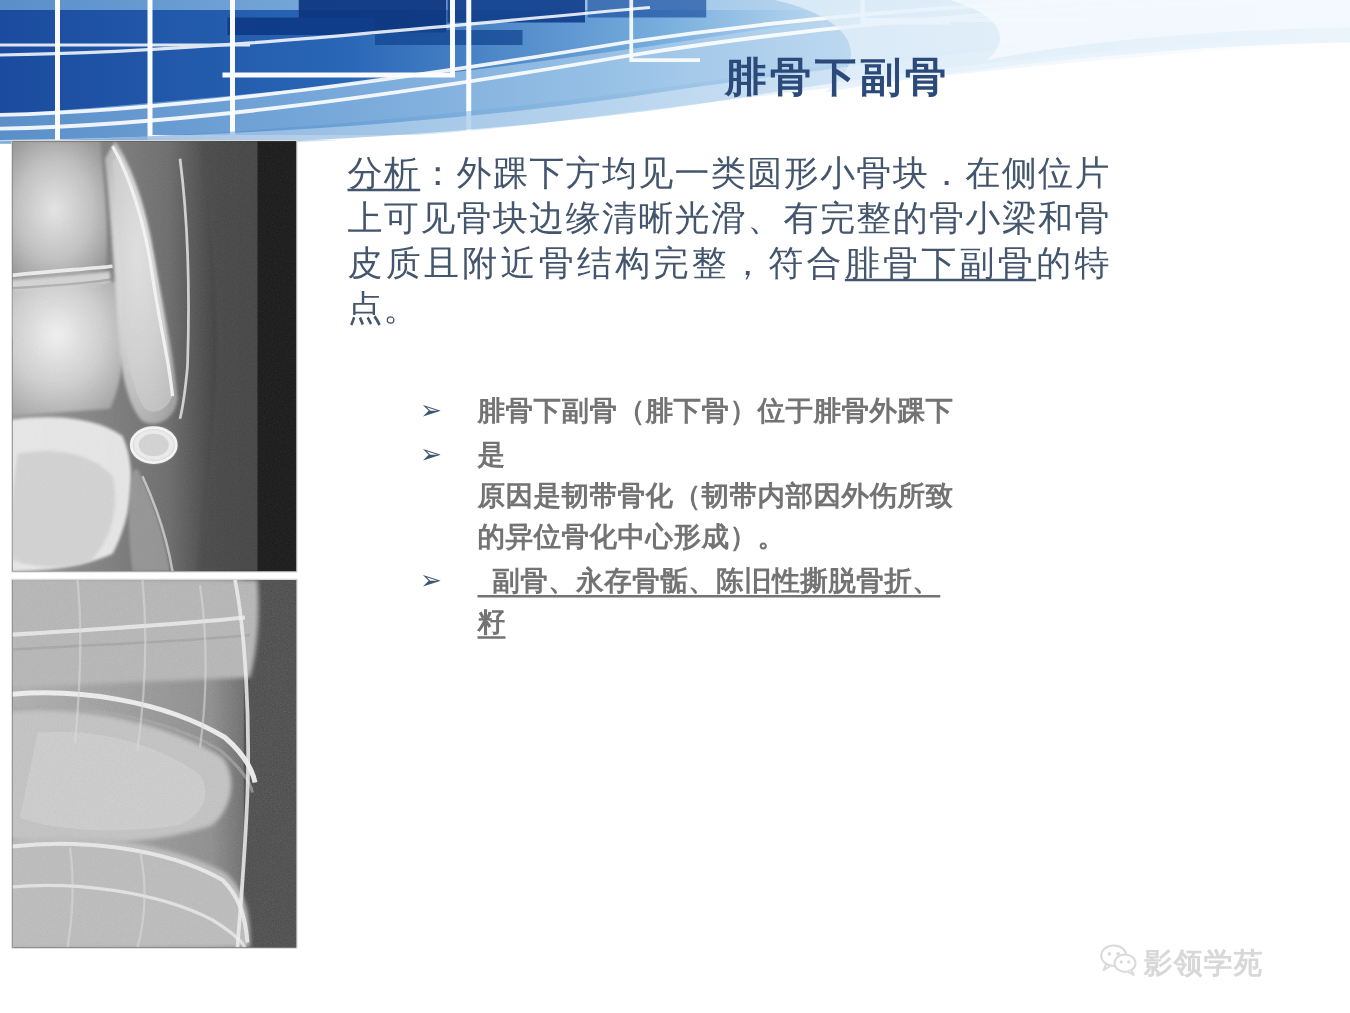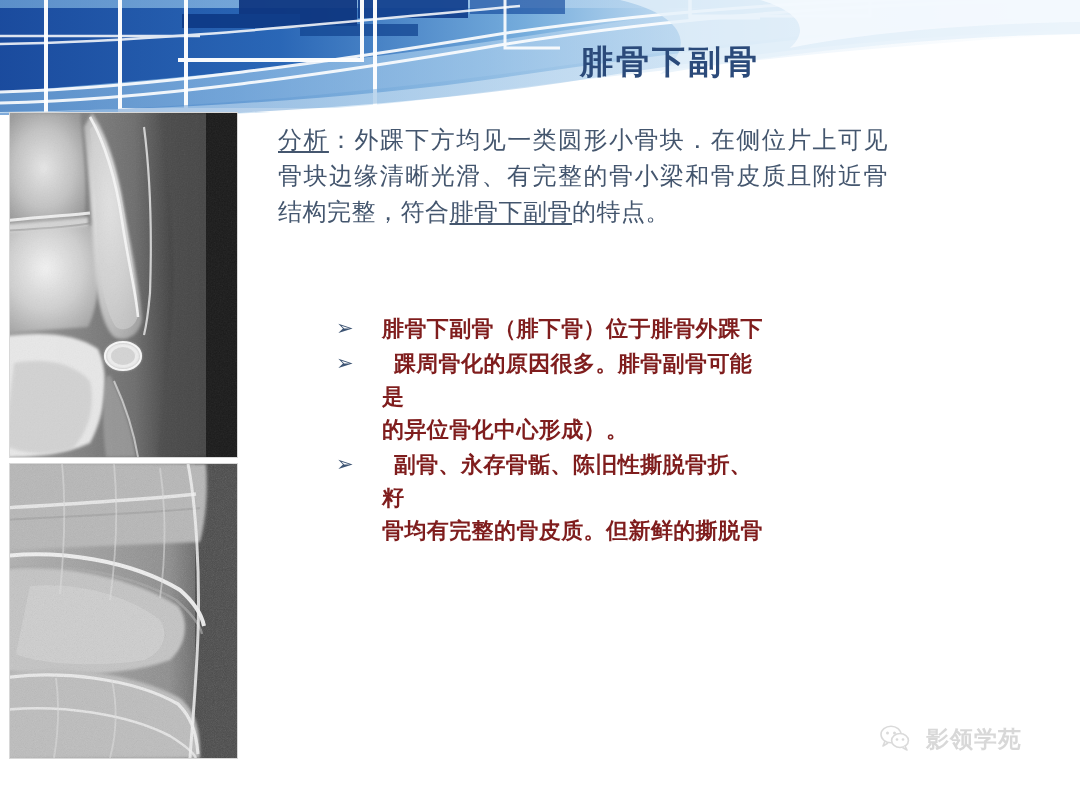--- a/index.html
+++ b/index.html
@@ -61,21 +61,21 @@
     height: 294px;
   }
   .xray svg { display:block; width:100%; height:100%; }
 
   
   #analysis-paragraph {
     position: absolute;
     left: 278px;
     top: 122px;
     width: 610px;
-    font-size: 24px;
+    font-size: 28px;
     line-height: 36px;
     color: #44566e;
     text-align: justify;
     text-justify: inter-ideograph;
     letter-spacing: 0.5px;
   }
   .ul { text-decoration: underline; text-underline-offset: 3px; }
 
   #bullet-list {
     position: absolute;
@@ -96,36 +96,37 @@
     font-size: 21px;
     line-height: 33px;
     color: #3e5574;
     font-family: "DejaVu Sans", sans-serif;
   }
   .bullet-text {
     flex: 1 1 auto;
     font-size: 22px;
     line-height: 33px;
     font-weight: 700;
-    color: #7f1d1d;
+    color: #737373;
     letter-spacing: 0.4px;
   }
   .bullet-text .ln { display: block; white-space: pre; }
   .bullet-text .ln.u {
+    text-decoration: underline;
     text-underline-offset: 4px;
   }
 
   
   #watermark {
     position: absolute;
     left: 880px;
-    top: 724px;
+    top: 755px;
     display: flex;
     align-items: center;
-    gap: 16px;
+    gap: 5px;
     opacity: 0.55;
   }
   #watermark-label {
     font-family: "DejaVu Sans", "Liberation Sans", sans-serif;
     font-size: 23px;
     font-weight: 700;
     color: #b9b9b9;
     letter-spacing: 1px;
   }
 </style>
@@ -340,32 +341,31 @@
   <div class="bullet-row">
     <span class="bullet-marker">➢</span>
     <span class="bullet-text">
       <span class="ln">腓骨下副骨（腓下骨）位于腓骨外踝下</span>
     </span>
   </div>
 
   <div class="bullet-row">
     <span class="bullet-marker">➢</span>
     <span class="bullet-text">
-      <span class="ln">  踝周骨化的原因很多。腓骨副骨可能</span>
       <span class="ln">是</span>
+      <span class="ln">原因是韧带骨化（韧带内部因外伤所致</span>
       <span class="ln">的异位骨化中心形成）。</span>
     </span>
   </div>
 
   <div class="bullet-row">
     <span class="bullet-marker">➢</span>
     <span class="bullet-text">
       <span class="ln u">  副骨、永存骨骺、陈旧性撕脱骨折、</span>
       <span class="ln u">籽</span>
-      <span class="ln u">骨均有完整的骨皮质。但新鲜的撕脱骨</span>
     </span>
   </div>
 
 </div>
 
 <div id="watermark">
   <span>
     <svg width="30" height="26" viewBox="0 0 30 26" xmlns="http://www.w3.org/2000/svg">
       <ellipse cx="11" cy="9.5" rx="10" ry="8.2" fill="none" stroke="#bdbdbd" stroke-width="1.6"></ellipse>
       <path d="M5,16 L3,21 L8,18" fill="none" stroke="#bdbdbd" stroke-width="1.6" stroke-linejoin="round"></path>

